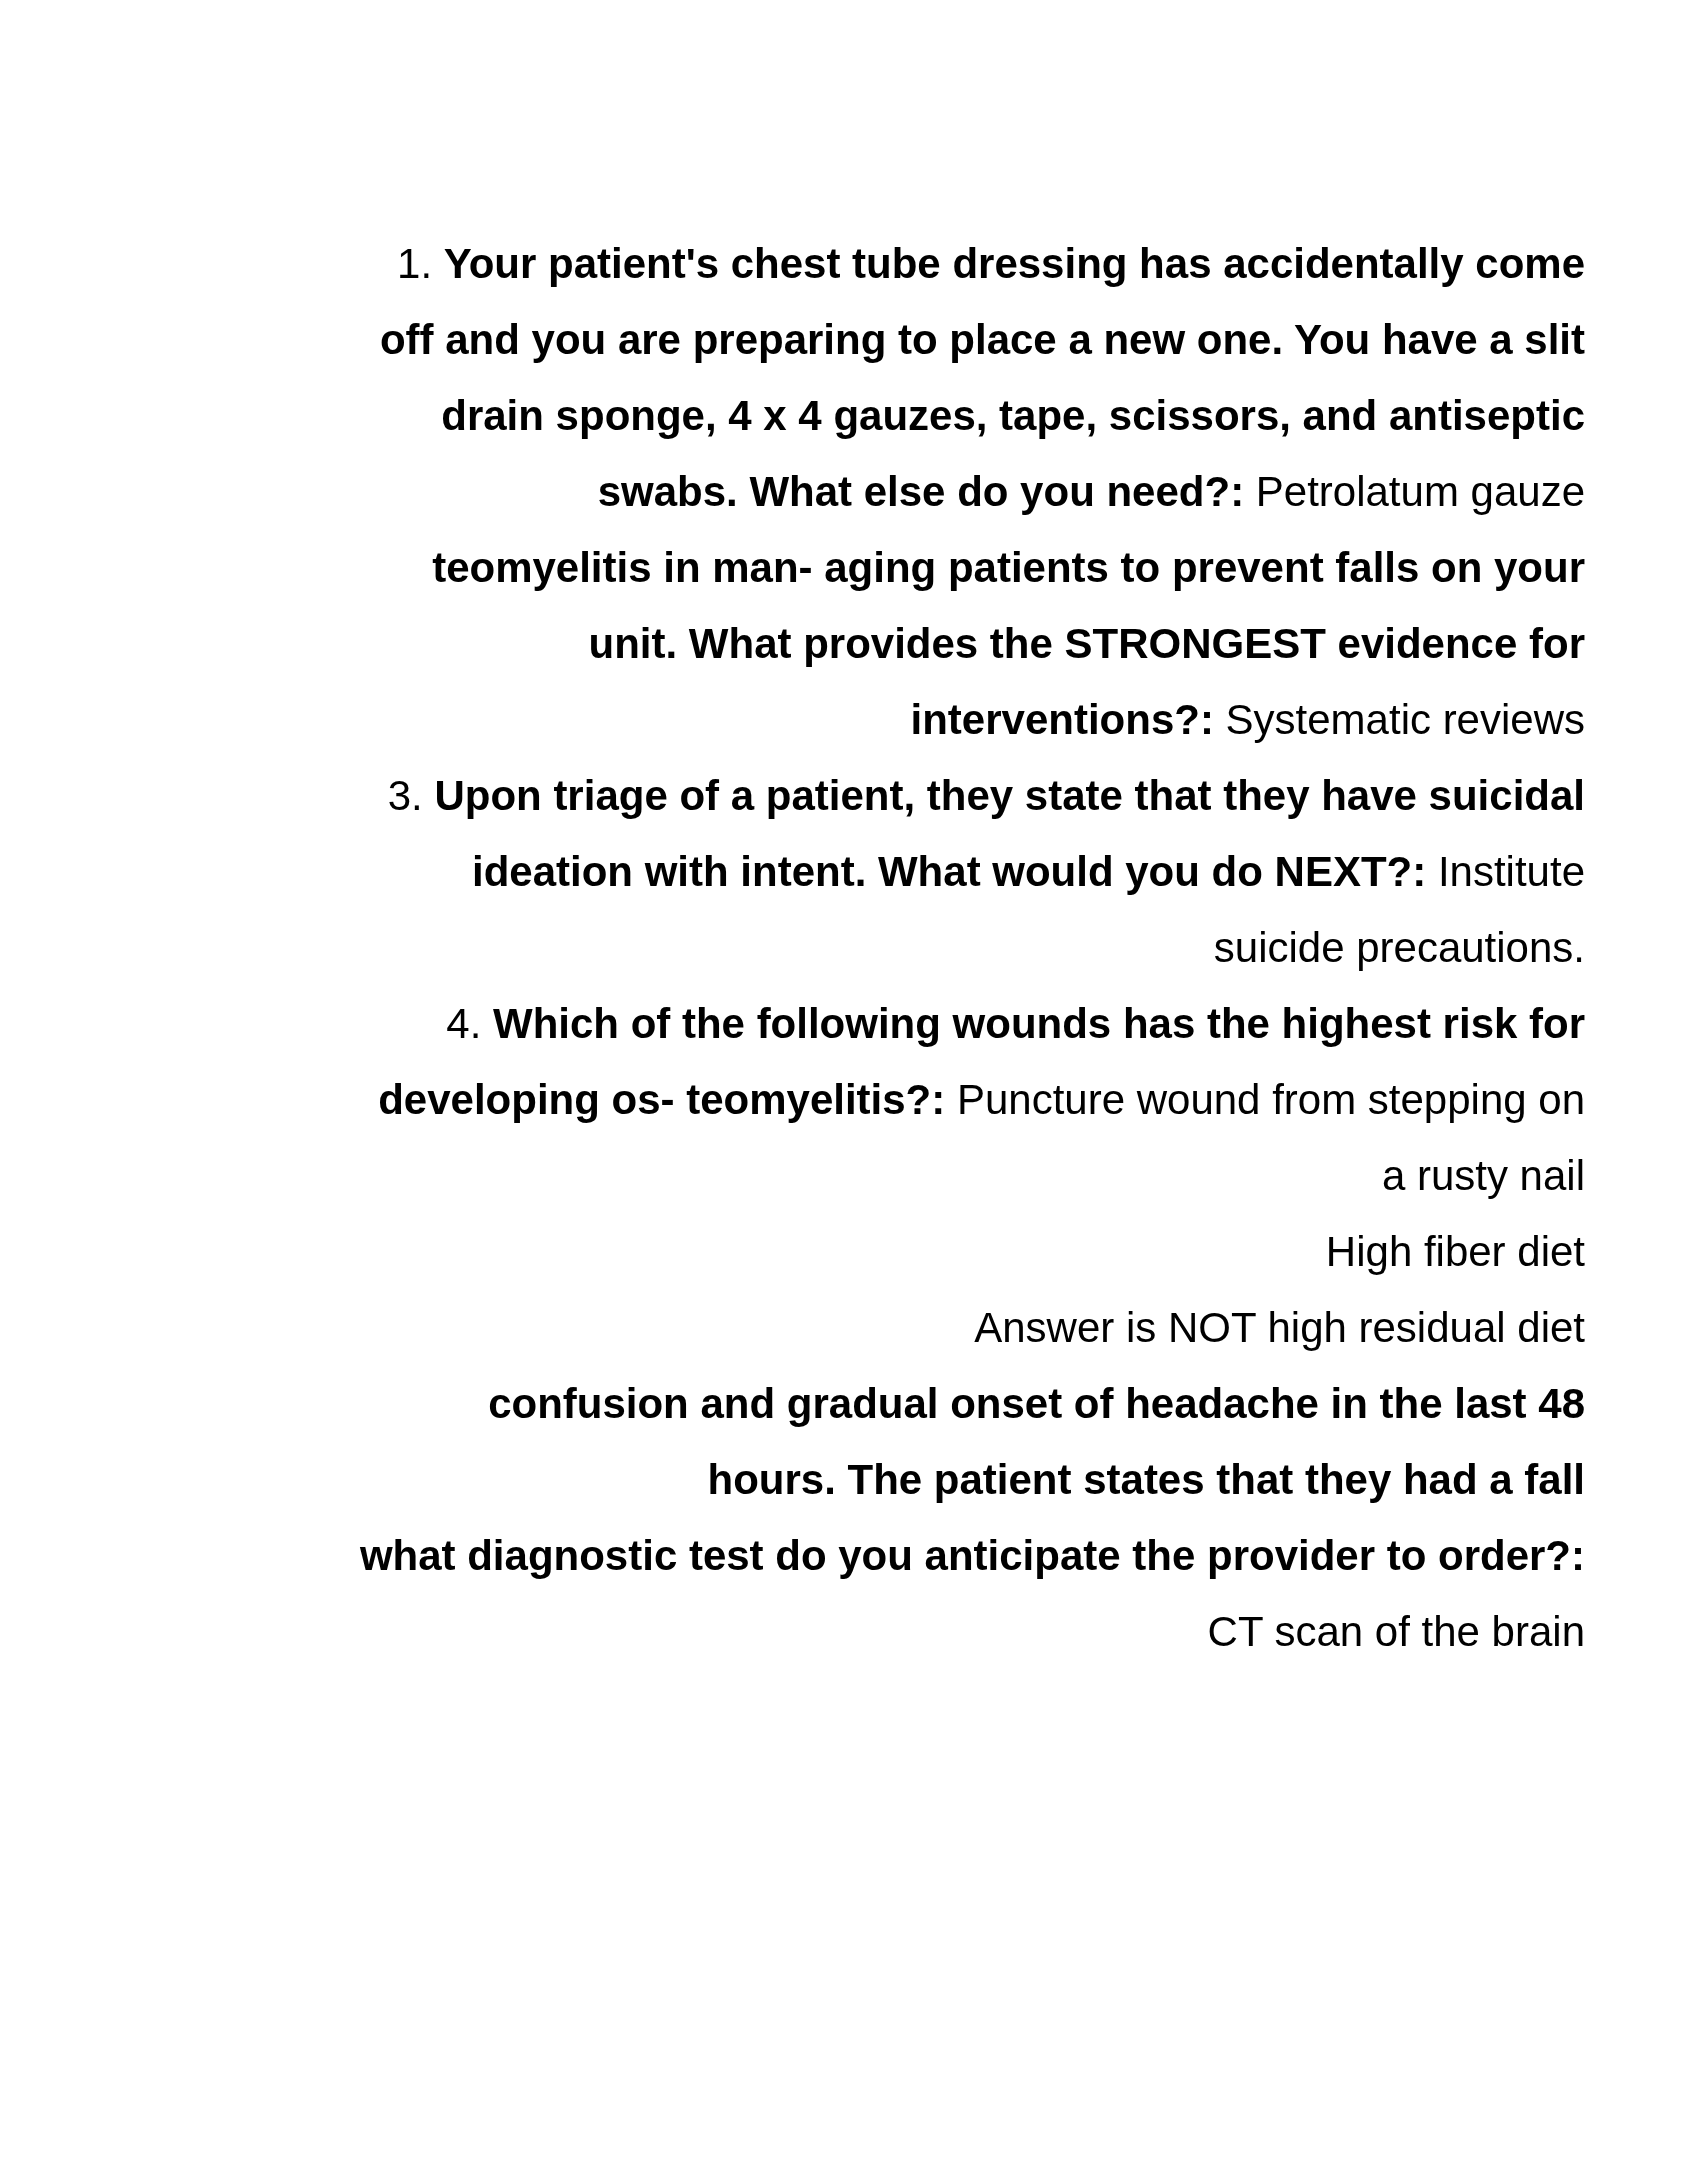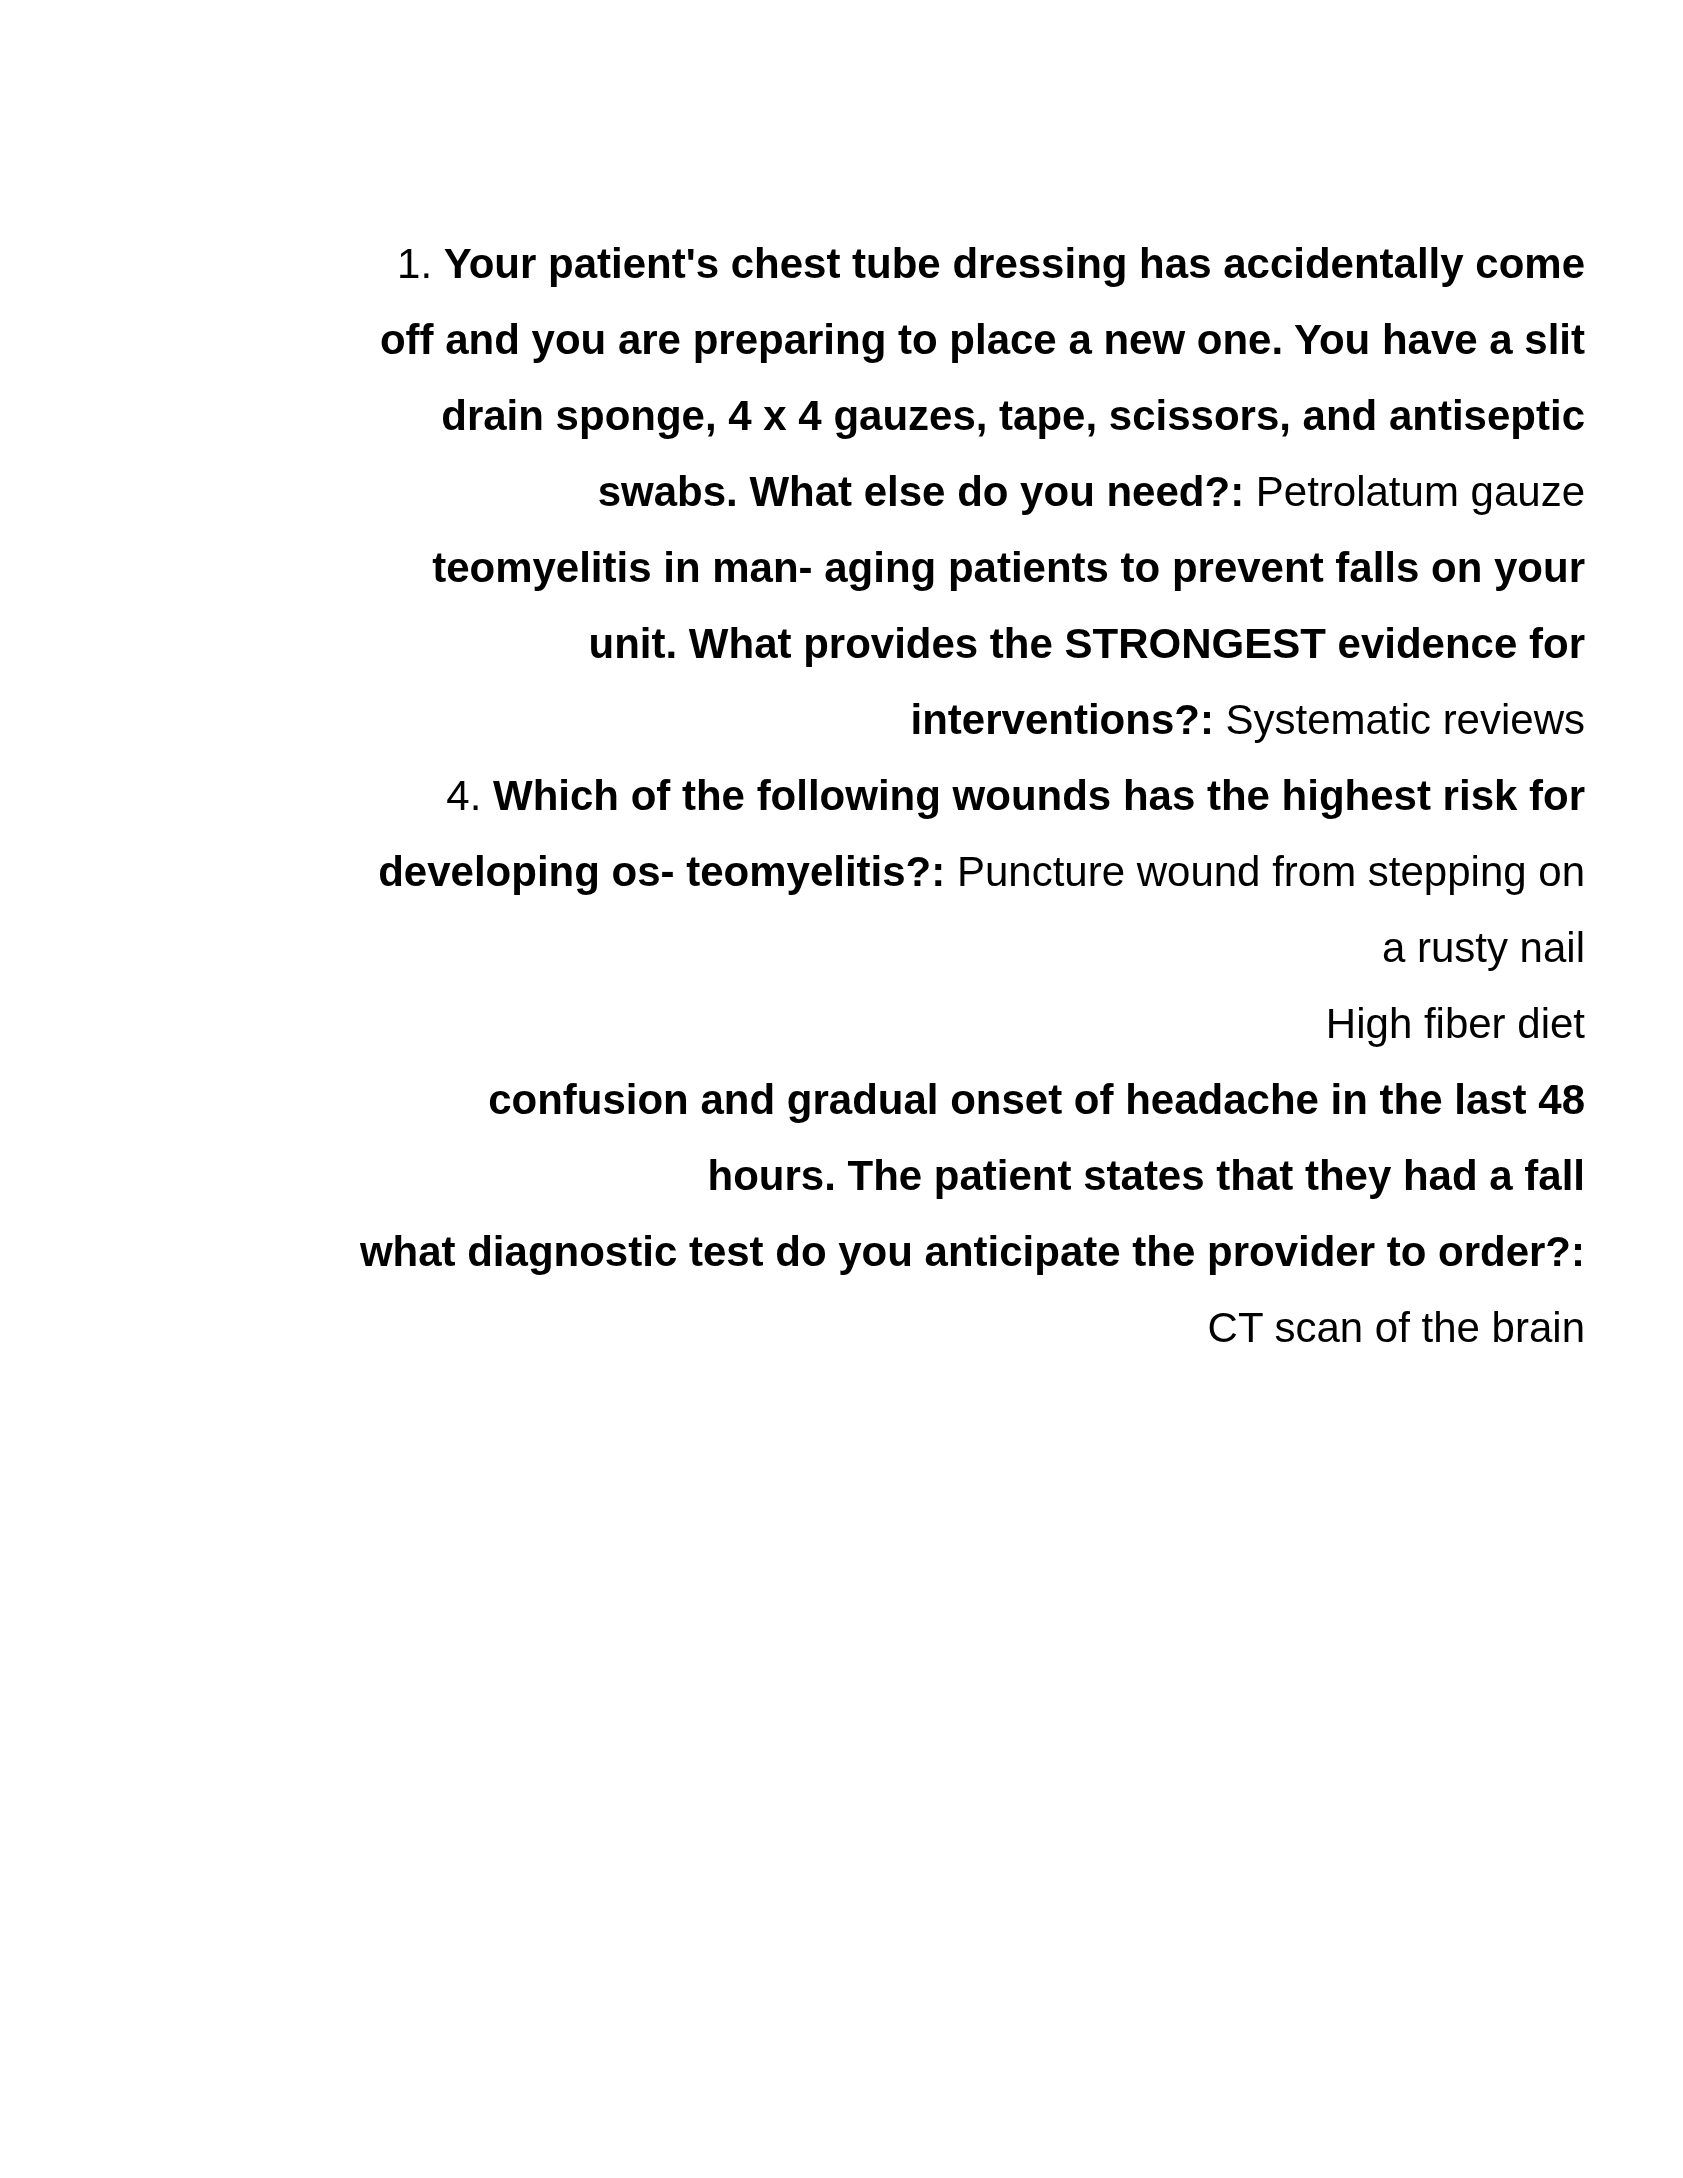--- a/index.html
+++ b/index.html
@@ -40,26 +40,32 @@
       <div class="line"><span class="b">off and you are preparing to place a new one. You have a slit</span></div>
       <div class="line"><span class="b">drain sponge, 4 x 4 gauzes, tape, scissors, and antiseptic</span></div>
       <div class="line"><span class="b">swabs. What else do you need?: </span><span class="r">Petrolatum gauze</span></div>
     </div>
     <div>
       <div class="line"><span class="b">teomyelitis in man- aging patients to prevent falls on your</span></div>
       <div class="line"><span class="b">unit. What provides the STRONGEST evidence for</span></div>
       <div class="line"><span class="b">interventions?: </span><span class="r">Systematic reviews</span></div>
     </div>
     <div>
+      <div class="line"><span class="r">3. </span><span class="b">Upon triage of a patient, they state that they have suicidal</span></div>
+      <div class="line"><span class="b">ideation with intent. What would you do NEXT?: </span><span class="r">Institute</span></div>
+      <div class="line"><span class="r">suicide precautions.</span></div>
+    </div>
+    <div>
       <div class="line"><span class="r">4. </span><span class="b">Which of the following wounds has the highest risk for</span></div>
       <div class="line"><span class="b">developing os- teomyelitis?: </span><span class="r">Puncture wound from stepping on</span></div>
       <div class="line"><span class="r">a rusty nail</span></div>
     </div>
     <div>
       <div class="line"><span class="r">High fiber diet</span></div>
+      <div class="line"><span class="r">Answer is NOT high residual diet</span></div>
     </div>
     <div>
       <div class="line"><span class="b">confusion and gradual onset of headache in the last 48</span></div>
       <div class="line"><span class="b">hours. The patient states that they had a fall</span></div>
       <div class="line"><span class="b">what diagnostic test do you anticipate the provider to order?:</span></div>
       <div class="line"><span class="r">CT scan of the brain</span></div>
     </div>
   </div>
 
 

